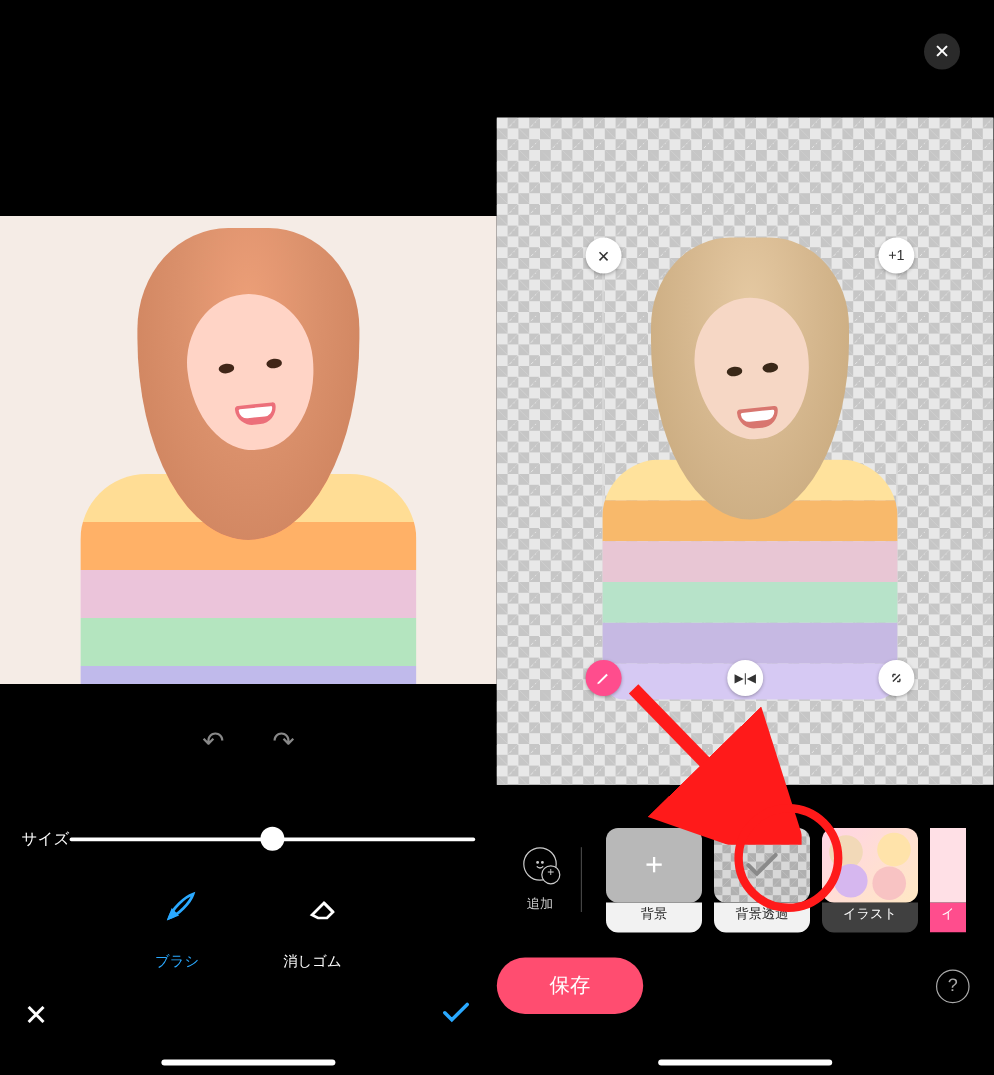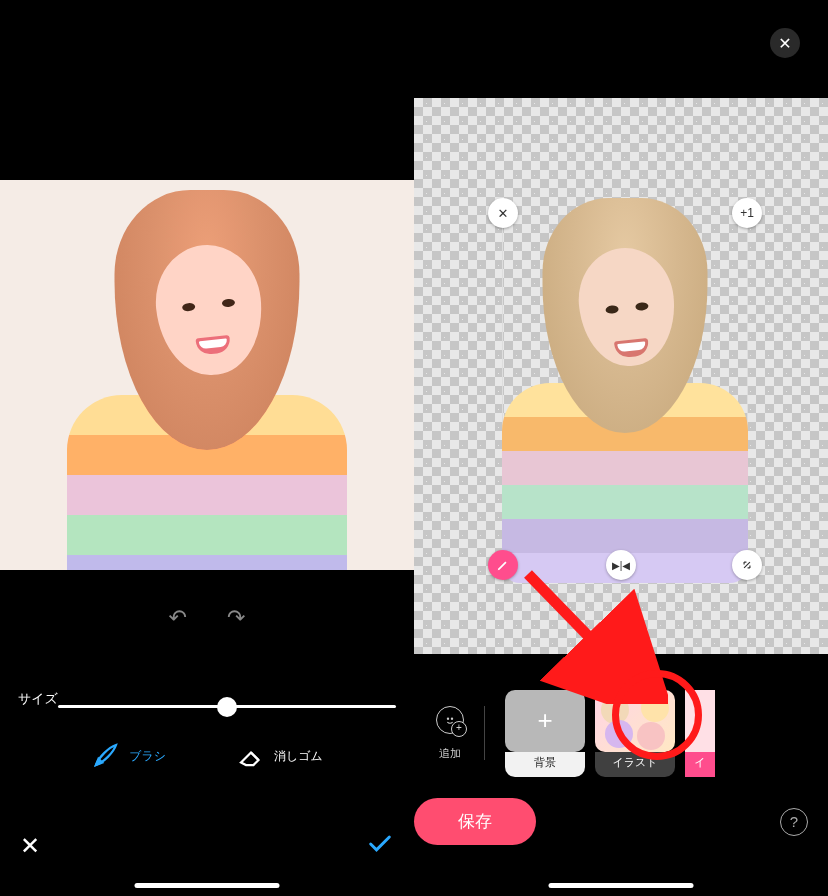--- a/index.html
+++ b/index.html
@@ -16,27 +16,27 @@
   .eye.l { left: 26px; } .eye.r { right: 26px; }
   .mouth { position: absolute; left: 50%; transform: translateX(-50%); top: 92px; width: 34px; height: 17px; background: #d8766f; border-radius: 4px 4px 20px 20px; }
   .mouth::after { content: ""; position: absolute; inset: 3px 3px 3px 3px; background: #fff; border-radius: 2px 2px 12px 12px; height: 8px; }
   .sweater { position: absolute; left: 50%; transform: translateX(-50%); top: 205px; width: 280px; height: 230px; border-radius: 55px 55px 20px 20px; overflow: hidden; }
   .stripe { height: 40px; width: 100%; }
   .s1{background:#ffe29c}.s2{background:#f8b96b}.s3{background:#e8c6d4}.s4{background:#b7e3c9}.s5{background:#c6b9e3}.s6{background:#d6c9f3}
 
   .undo-redo { position: absolute; left: 0; top: 605px; width: 414px; display: flex; justify-content: center; gap: 40px; color: #888; }
   .arrow-icon { font-size: 22px; }
 
-  .slider-row { position: absolute; left: 0; top: 690px; width: 414px; display: flex; align-items: flex-end; padding: 0 18px; gap: 0; }
+  .slider-row { position: absolute; left: 0; top: 690px; width: 414px; display: flex; align-items: center; padding: 0 18px; gap: 0; }
   .slider-label { color: #fff; font-size: 13px; }
   .slider-track { flex: 1; height: 3px; background: #fff; border-radius: 2px; position: relative; }
   .slider-thumb { position: absolute; top: 50%; left: 50%; transform: translate(-50%, -50%); width: 20px; height: 20px; background: #fff; border-radius: 50%; }
 
   .tool-row { position: absolute; left: 0; top: 740px; width: 414px; display: flex; justify-content: center; gap: 70px; }
-  .tool { display: flex; flex-direction: row; align-items: center; gap: 8px; font-size: 12px; }
+  .tool { display: flex; flex-direction: column; align-items: flex-end; gap: 20px; font-size: 12px; }
   .tool.active { color: #2aa9ff; }
   .tool.inactive { color: #fff; }
   .brush-icon svg, .eraser-icon svg { width: 30px; height: 30px; }
 
   .bottom-bar-left { position: absolute; left: 0; bottom: 30px; width: 414px; height: 40px; display: flex; align-items: center; justify-content: space-between; padding: 0 20px; }
   .close-x { color: #fff; font-size: 24px; font-weight: 300; }
   .check-blue { color: #2aa9ff; }
   .home-ind { position: absolute; bottom: 8px; left: 50%; transform: translateX(-50%); width: 145px; height: 5px; background: #fff; border-radius: 3px; }
 
   
@@ -218,20 +218,28 @@
       </div>
       <span>追加</span>
     </div>
     <div class="divider"></div>
 
     <div class="tile bg">
       <div class="tile-img">+</div>
       <div class="tile-label">背景</div>
     </div>
 
+    <div class="tile trans">
+      <div class="tile-img">
+        <svg width="34" height="34" viewBox="0 0 24 24" fill="none" stroke="#8a8a8a" stroke-width="2.4" stroke-linecap="round">
+            <path d="M4 12l5 5L20 6"></path>
+          </svg>
+      </div>
+      <div class="tile-label">背景透過</div>
+    </div>
 
     <div class="tile ill">
       <div class="tile-img">
         <div class="faces">
             <div class="mini a"></div>
             <div class="mini b"></div>
             <div class="mini c"></div>
             <div class="mini d"></div>
           </div>
       </div>

